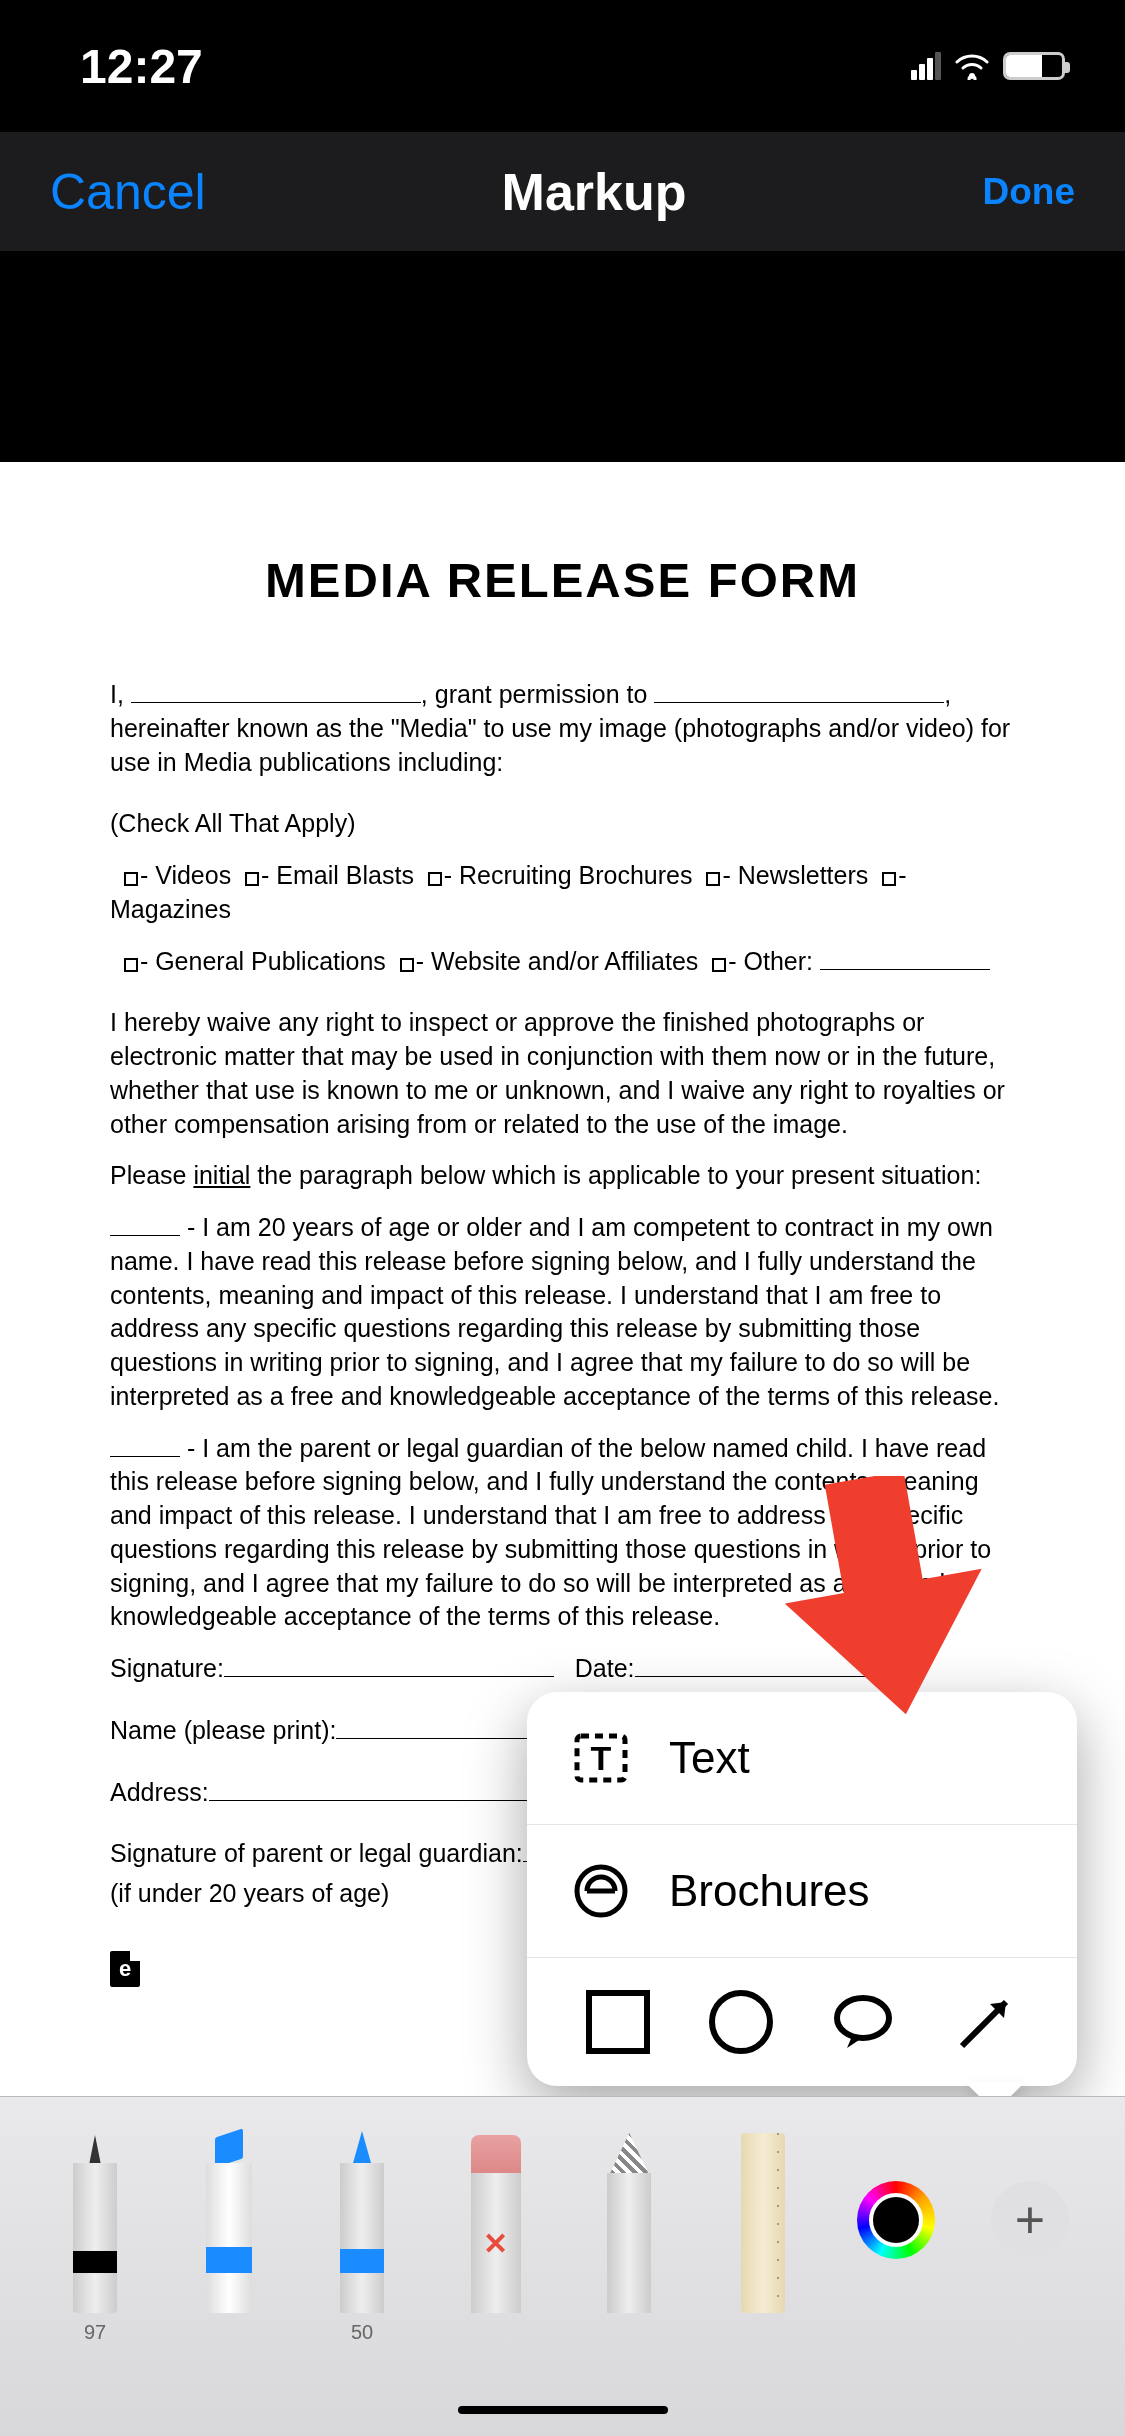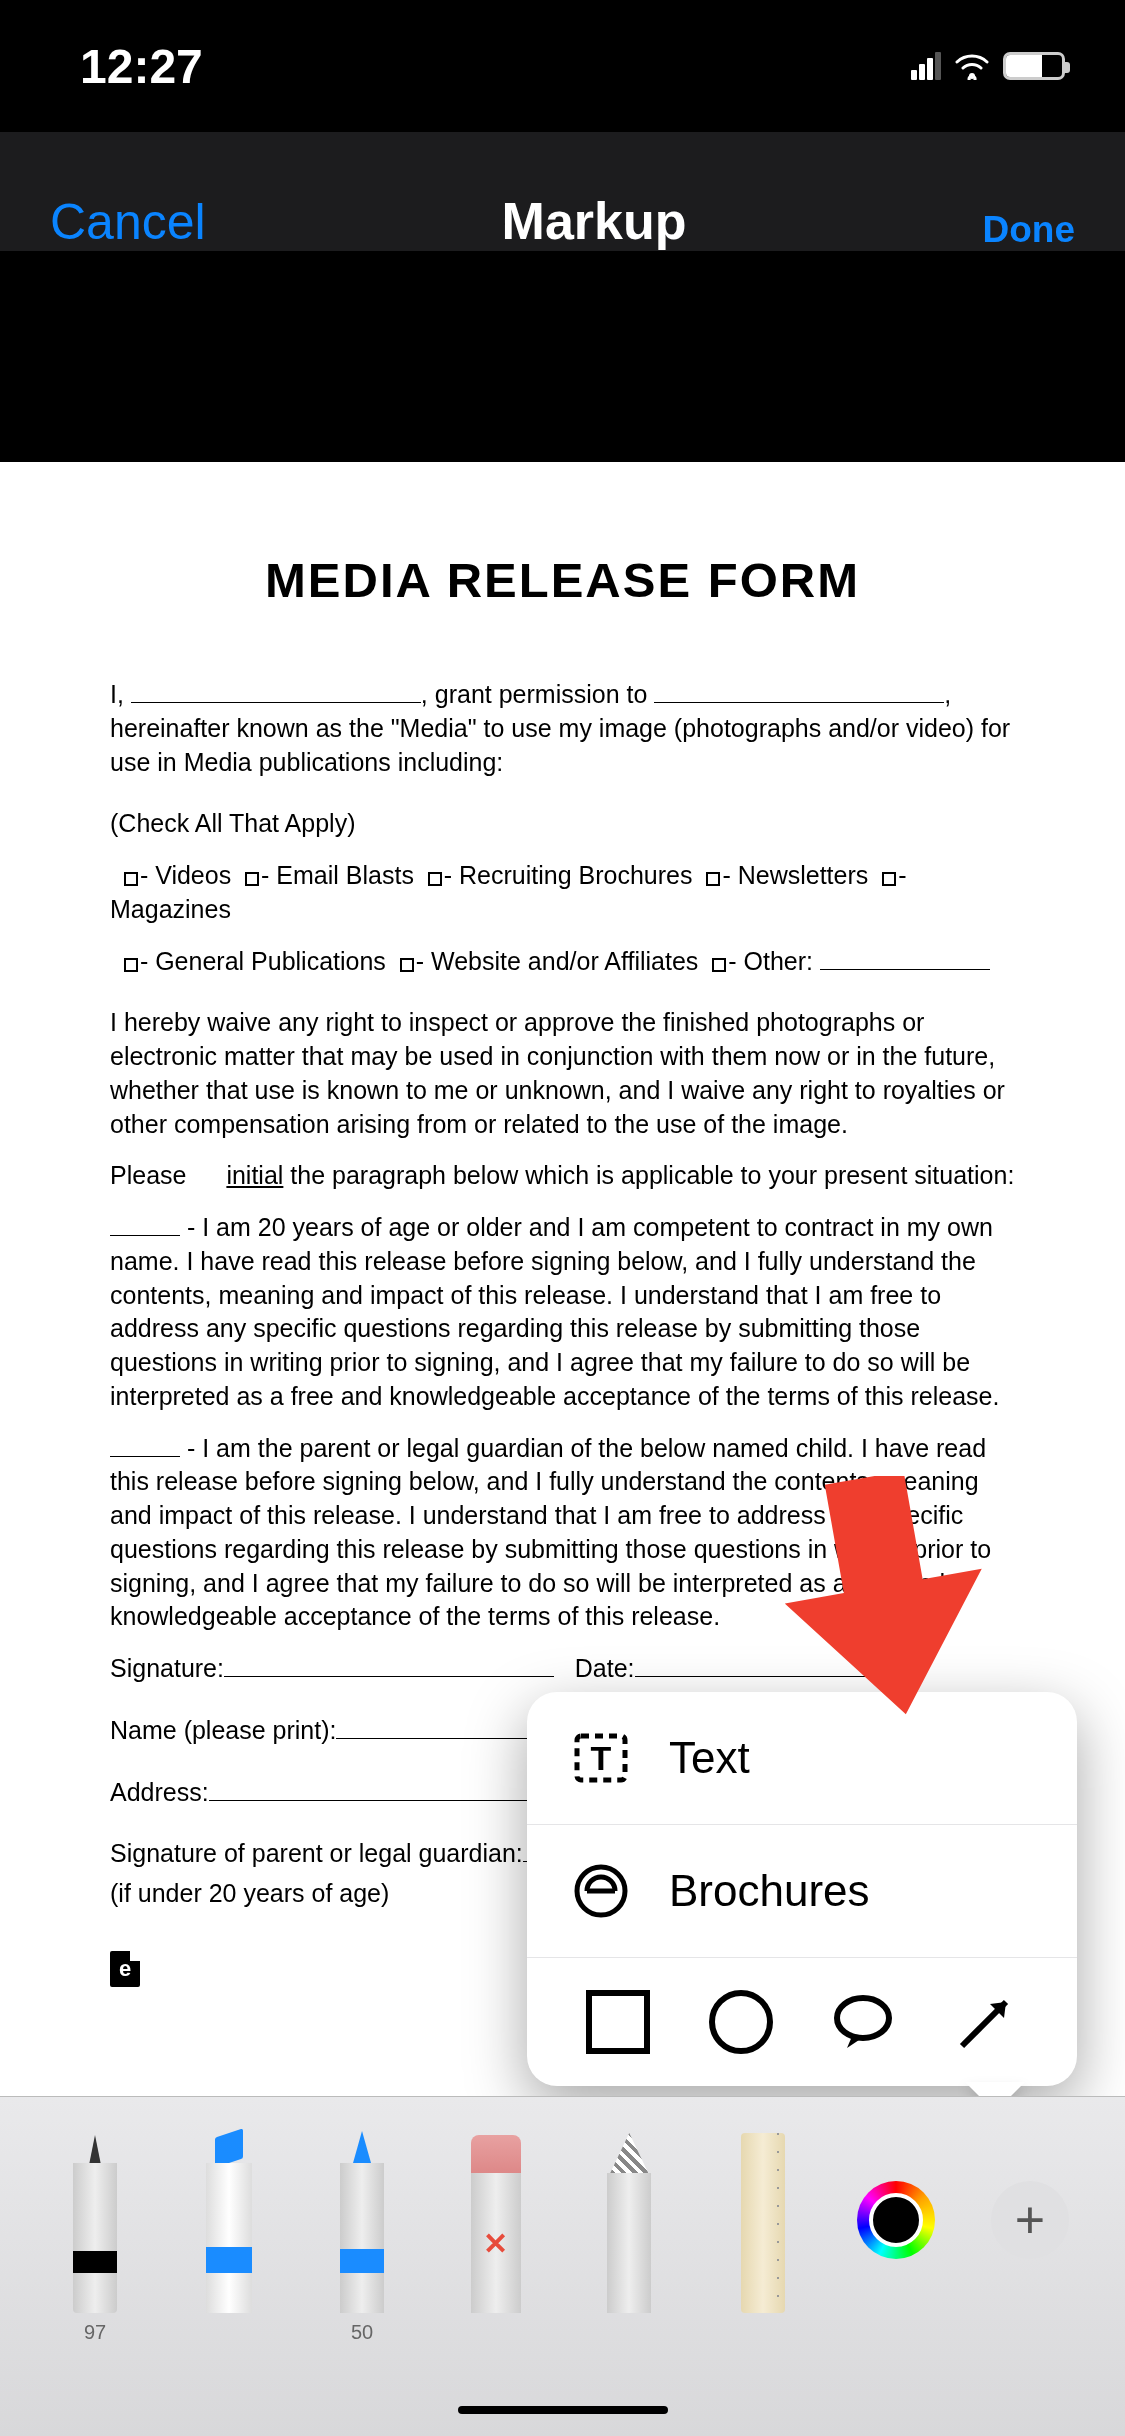--- a/index.html
+++ b/index.html
@@ -15,35 +15,35 @@
 .cell-bars span:nth-child(1){height:10px}
 .cell-bars span:nth-child(2){height:16px}
 .cell-bars span:nth-child(3){height:22px}
 .cell-bars span:nth-child(4){height:28px;background:#555}
 .wifi-icon { width: 38px; height: 28px; }
 .battery { width: 62px; height: 28px; border: 3px solid #ccc; border-radius: 7px; position: relative; }
 .battery::after { content:""; position:absolute; right:-8px; top:7px; width:5px; height:11px; background:#ccc; border-radius:0 3px 3px 0; }
 .battery-fill { background:#fff; height:100%; width:65%; border-radius:4px 0 0 4px; }
 
 
-.nav-bar { height: 120px; display: flex; justify-content: space-between; align-items: flex-end; padding: 0 50px; background: #1c1c1e; border-bottom: 1px solid #000; }
+.nav-bar { height: 120px; display: flex; justify-content: space-between; align-items: center; padding: 0 50px; background: #1c1c1e; border-bottom: 1px solid #000; }
 .nav-cancel { color: #0a84ff; font-size: 50px; }
 .nav-title { color: #ffffff; font-size: 52px; font-weight: 600; }
 .nav-done { color: #0a84ff; font-size: 37px; font-weight: 600; }
 
 
 .canvas { position: absolute; top: 252px; left: 0; right: 0; bottom: 340px; background: #000; padding-left: 29px; }
 .document { position: absolute; top: 210px; left: 0; right: 0; bottom: 0; background: #fff; padding: 90px 110px 40px 110px; overflow: hidden; }
 .doc-title { text-align: center; font-size: 49px; font-weight: 800; letter-spacing: 2px; margin-bottom: 70px; font-family: Arial, sans-serif; }
 .doc-body { font-size: 25px; line-height: 1.35; color: #000; font-family: Arial, sans-serif; }
 .doc-body p { margin-bottom: 18px; }
 .blank { display:inline-block; border-bottom: 1px solid #000; }
 .check-heading { margin-top: 28px; margin-bottom: 18px; }
 .chk { display:inline-block; width:14px; height:14px; border:2px solid #000; vertical-align: -2px; margin-right:2px;}
-.u { text-decoration: underline; margin-left: 33px; }
+.u { text-decoration: underline; }
 .siglines p { margin-bottom: 28px; }
 .doc-logo { width:30px; height:36px; background:#000; color:#fff; font-size:22px; font-weight:bold; display:flex; align-items:center; justify-content:center; border-radius:2px; margin-top:40px; position:relative;}
 .doc-logo::before{content:"";position:absolute;top:0;right:0;width:10px;height:10px;background:#fff;}
 
 
 .toolbar { position: absolute; left: 0; right: 0; bottom: 0; height: 340px; background: linear-gradient(#e9e9eb, #d8d8da); border-top: 1px solid #bbb; }
 .tools-row { display:flex; align-items:flex-end; justify-content:space-between; height:260px; padding: 0 55px 10px 55px; }
 .tool { width:80px; height:220px; display:flex; flex-direction:column; align-items:center; justify-content:flex-end; position:relative; }
 .tool-label { font-size:20px; color:#666; text-align:center; margin-top:8px; height:26px;}
 .color-wheel { width:78px; height:78px; border-radius:50%; background: conic-gradient(red,orange,yellow,lime,cyan,blue,magenta,red); display:flex; align-items:center; justify-content:center; }

